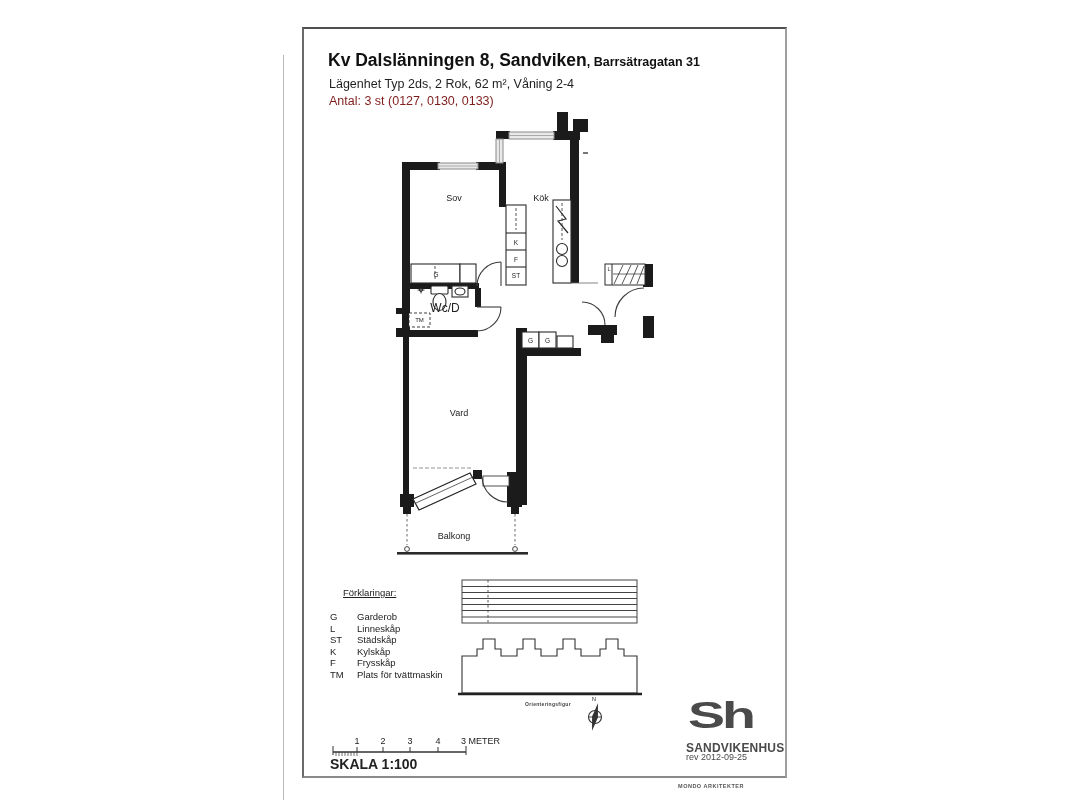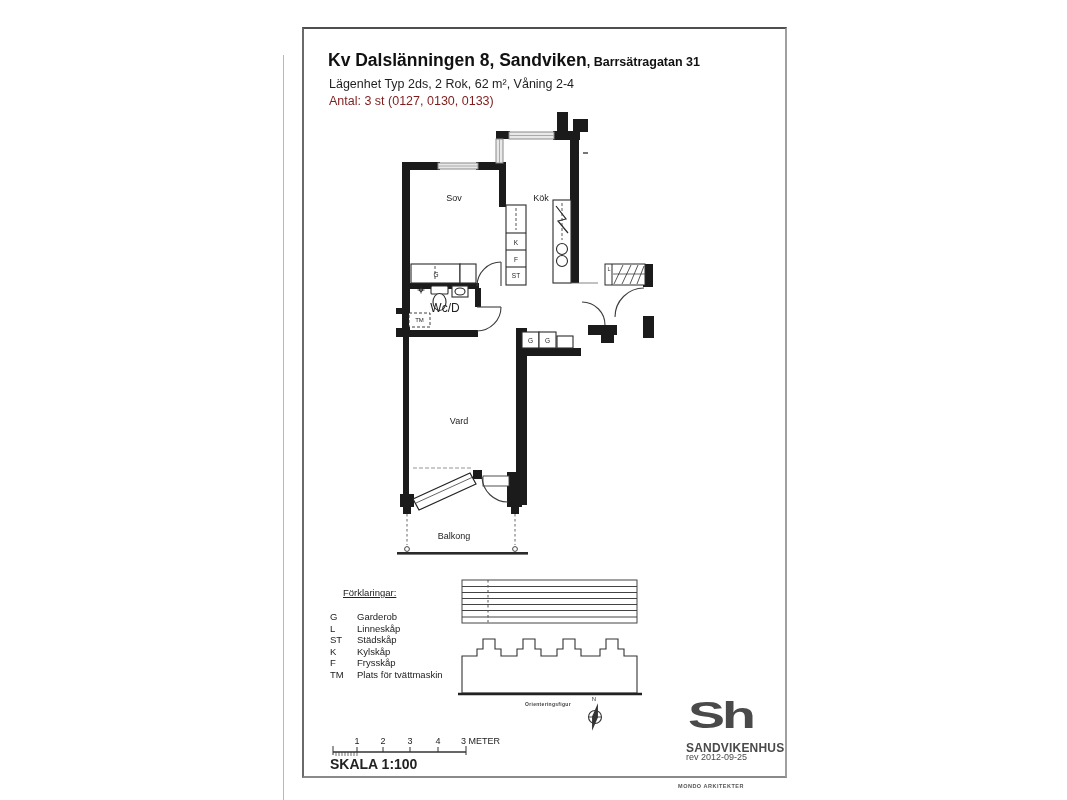--- a/index.html
+++ b/index.html
@@ -233,21 +233,21 @@
 
 <div id="title-line">
   <span id="title-main">Kv Dalslänningen 8, Sandviken</span><span id="title-suffix">, Barrsätragatan 31</span>
 </div>
 <div id="title-l2">Lägenhet Typ 2ds, 2 Rok, 62 m², Våning 2-4</div>
 <div id="title-l3">Antal: 3 st (0127, 0130, 0133)</div>
 
 <div class="abs ctr room-lbl" style="left:454px;top:198px;">Sov</div>
 <div class="abs ctr room-lbl" style="left:541px;top:198px;">Kök</div>
 <div class="abs ctr room-lbl" style="left:445px;top:308px;font-size:12px;">Wc/D</div>
-<div class="abs ctr room-lbl" style="left:459px;top:413px;margin-top:8px;">Vard</div>
+<div class="abs ctr room-lbl" style="left:459px;top:413px;">Vard</div>
 <div class="abs ctr room-lbl" style="left:454px;top:536px;">Balkong</div>
 
 <div class="abs ctr mark-lbl" style="left:436px;top:273.5px;">G</div>
 <div class="abs ctr mark-lbl" style="left:516px;top:241.5px;">K</div>
 <div class="abs ctr mark-lbl" style="left:516px;top:258.5px;">F</div>
 <div class="abs ctr mark-lbl" style="left:516px;top:275px;">ST</div>
 <div class="abs ctr mark-lbl" style="left:530.5px;top:340px;">G</div>
 <div class="abs ctr mark-lbl" style="left:547.5px;top:340px;">G</div>
 <div class="abs ctr mark-lbl" style="left:419.5px;top:320px;font-size:6px;">TM</div>
 <div class="abs ctr tiny-lbl" style="left:609px;top:269px;">L</div>

